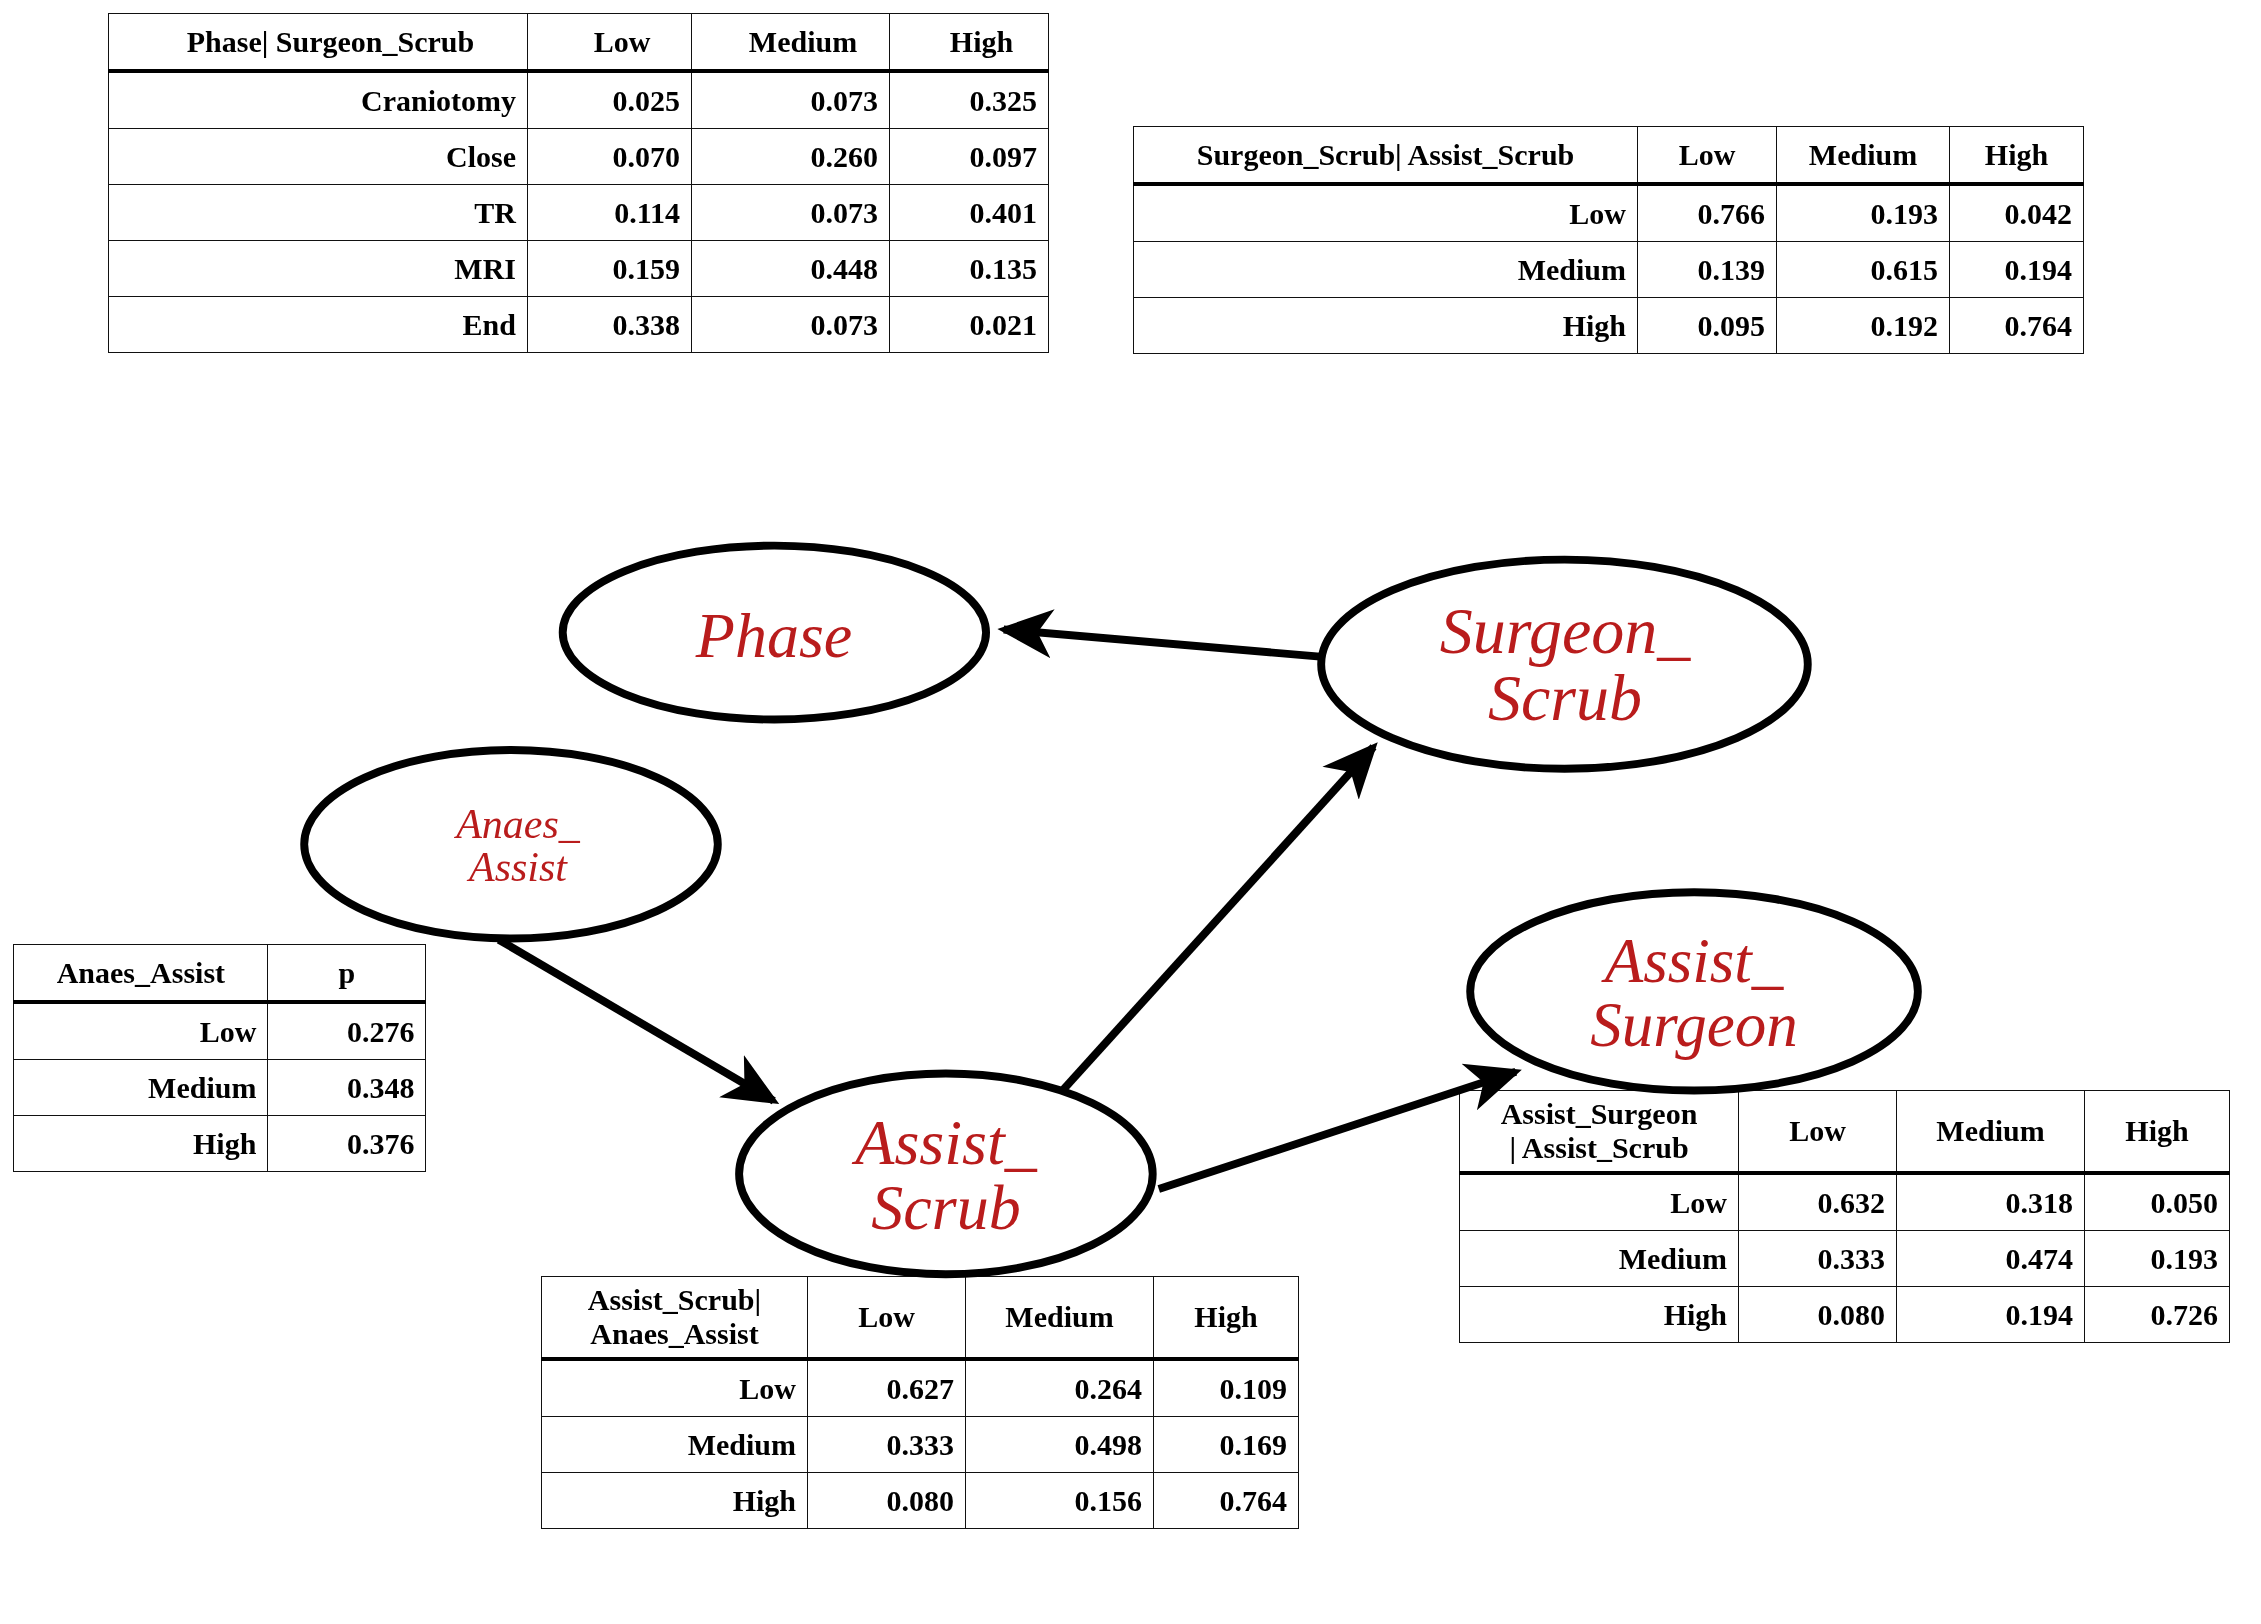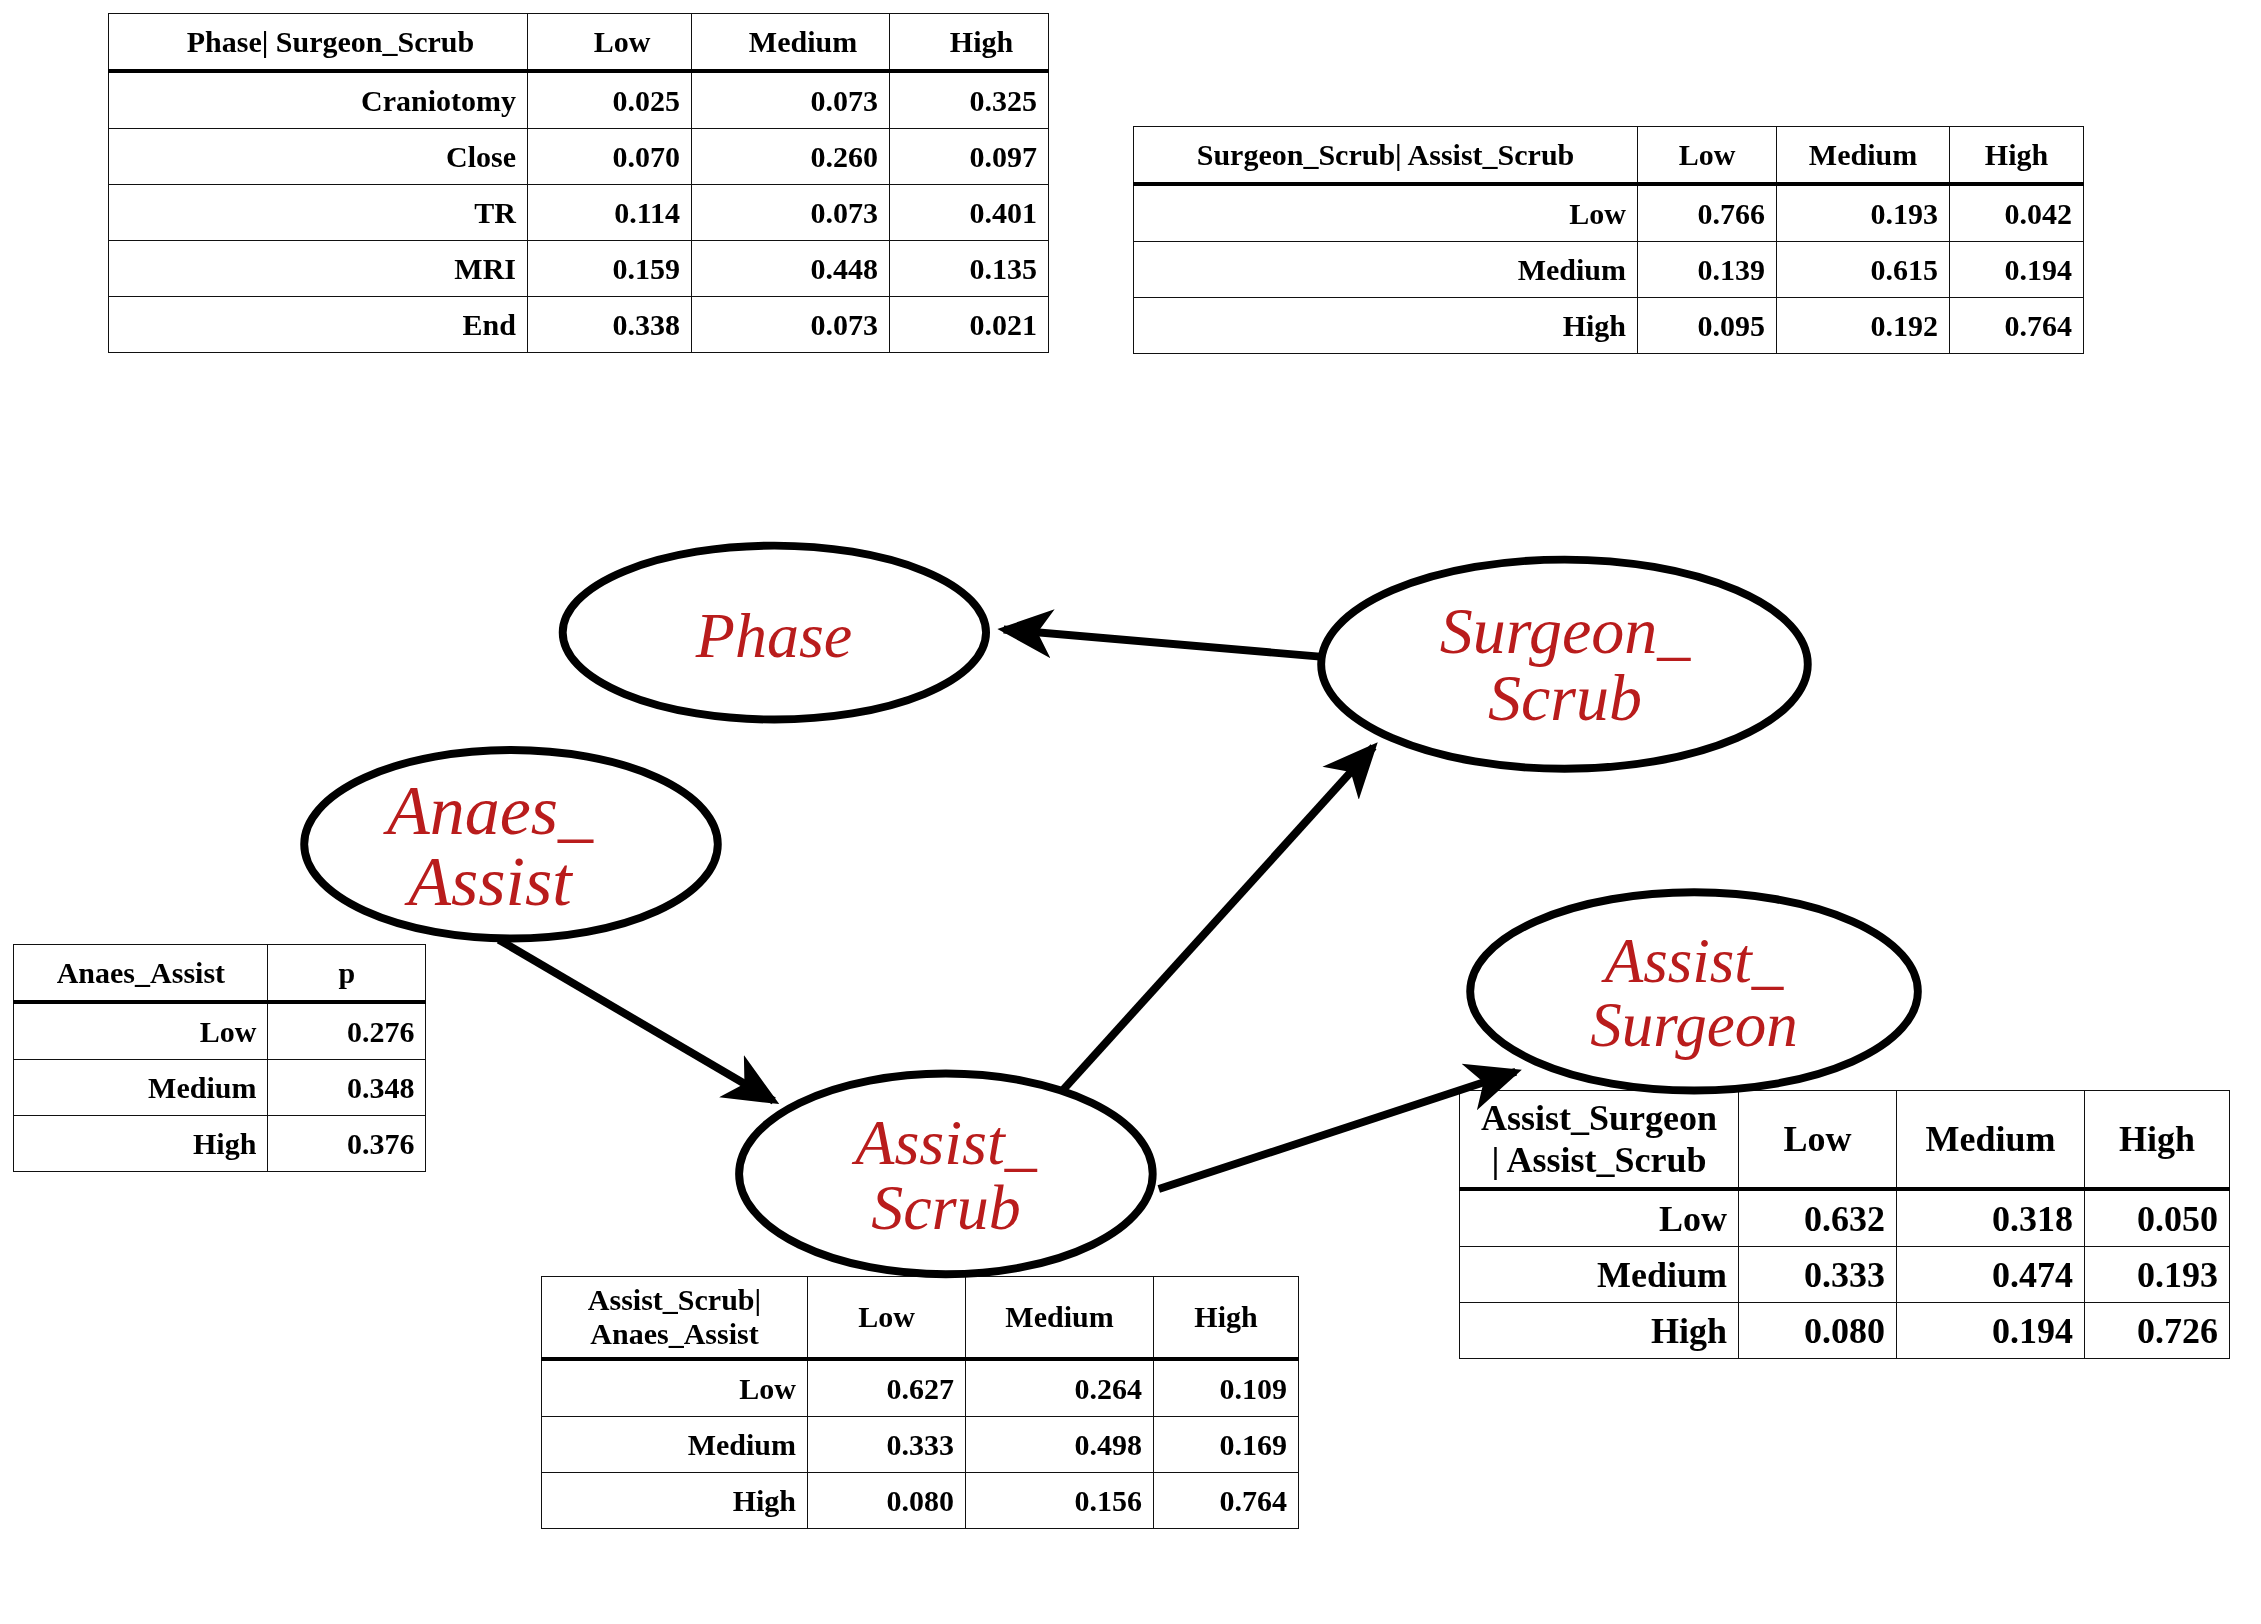--- a/index.html
+++ b/index.html
@@ -73,21 +73,21 @@
   #tbl-anaes .c1 { width: 135px; }
   #tbl-anaes td { height: 43px; }
 
   #tbl-assistscrub { left: 541px; top: 1276px; font-size: 30px; }
   #tbl-assistscrub .c0 { width: 243px; }
   #tbl-assistscrub .c1 { width: 135px; }
   #tbl-assistscrub .c2 { width: 165px; }
   #tbl-assistscrub .c3 { width: 122px; }
   #tbl-assistscrub td { height: 43px; }
 
-  #tbl-assistsurgeon { left: 1459px; top: 1090px; font-size: 36px; }
+  #tbl-assistsurgeon { left: 1459px; top: 1090px; font-size: 30px; }
   #tbl-assistsurgeon .c0 { width: 256px; }
   #tbl-assistsurgeon .c1 { width: 135px; }
   #tbl-assistsurgeon .c2 { width: 165px; }
   #tbl-assistsurgeon .c3 { width: 122px; }
   #tbl-assistsurgeon td { height: 43px; }
 
   
   #graph {
     position: absolute;
     left: 0; top: 0;
@@ -297,21 +297,21 @@
     <ellipse cx="1555" cy="1930" rx="340" ry="165" fill="#fff" stroke="#000" stroke-width="13"></ellipse>
 
     <ellipse cx="2785" cy="1630" rx="368" ry="163" fill="#fff" stroke="#000" stroke-width="13"></ellipse>
   </svg>
 
   <div class="node-label" style="left:774px; top:636px; font-size:64px;">Phase</div>
 
   <div class="node-label" style="left:1565px; top:664px; font-size:66px;">Surgeon_
 Scrub</div>
 
-  <div class="node-label" style="left:490px; top:846px; font-size:70px;">Anaes_
+  <div class="node-label" style="left:518px; top:846px; font-size:42px;">Anaes_
 Assist</div>
 
   <div class="node-label" style="left:946px; top:1175px; font-size:64px;">Assist_
 Scrub</div>
 
   <div class="node-label" style="left:1694px; top:993px; font-size:63px;">Assist_
 Surgeon</div>
 
 </div>
 

